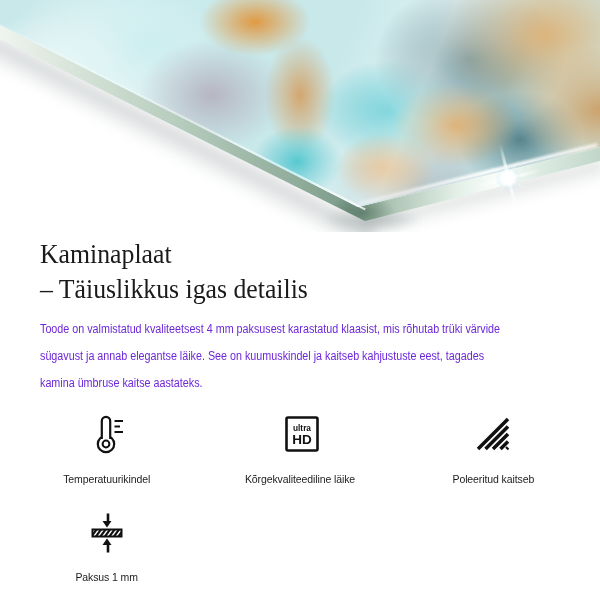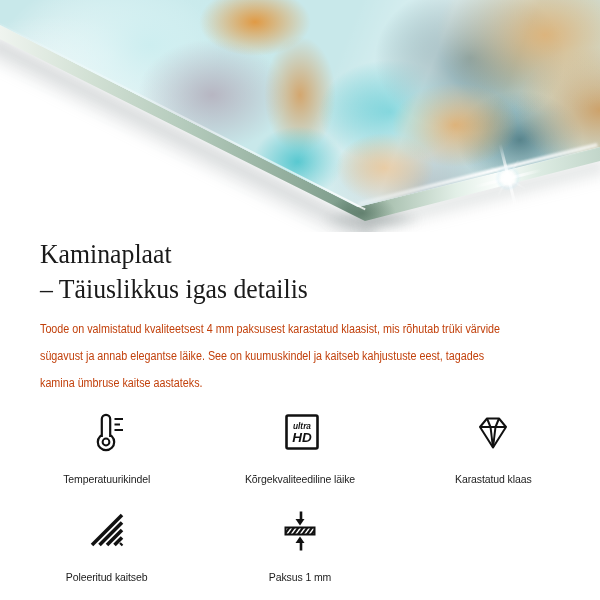--- a/index.html
+++ b/index.html
@@ -109,32 +109,32 @@
   .content{position:relative;padding:0 0 0 0;}
   h1{
     margin:4px 40px 0 40px;
     font-family:"Liberation Serif","DejaVu Serif",serif;
     font-weight:400;color:#1a1a1a;
     font-size:28px;line-height:35px;
   }
   .h-line{display:block;white-space:nowrap;transform:scaleX(.92);transform-origin:0 50%;}
 
   .desc{
-    margin:10px 0 0 40px;color:#c2410c;
+    margin:10px 0 0 40px;color:#6d28d9;
     font-size:12.5px;line-height:27px;
   }
   .d-line{display:block;white-space:nowrap;transform:scaleX(.86);transform-origin:0 50%;}
 
   
   .features{
     display:grid;grid-template-columns:repeat(3,1fr);
     row-gap:22px;margin:12px 10px 0 10px;
   }
   .feature{display:flex;flex-direction:column;align-items:center;}
-  .icon-box{height:46px;display:flex;align-items:flex-start;justify-content:center;font-style:italic;}
+  .icon-box{height:46px;display:flex;align-items:flex-end;justify-content:center;}
   .feat-label{
     margin-top:18px;font-size:10.5px;letter-spacing:-.1px;color:#1c1c1c;text-align:center;
   }
   .icon-box svg{display:block;}
 </style>
 </head>
 <body>
 
 <div class="page">
 
@@ -189,33 +189,20 @@
           <svg width="44" height="44" viewBox="0 0 44 44" fill="none">
             <rect x="8.5" y="6.5" width="31" height="33" rx="1.5" stroke="#111" stroke-width="2.6"></rect>
             <text x="24" y="19.5" text-anchor="middle" font-size="8.3" font-weight="600" font-family="&quot;Liberation Sans&quot;,sans-serif" fill="#111">ultra</text>
             <text x="24" y="33" text-anchor="middle" font-size="13.5" font-weight="700" font-family="&quot;Liberation Sans&quot;,sans-serif" fill="#111">HD</text>
           </svg>
         </div>
         <div class="feat-label">Kõrgekvaliteediline läike</div>
       </div>
 
 
-      <div class="feature">
-        <div class="icon-box">
-          <svg width="44" height="44" viewBox="0 0 44 44" fill="none">
-            <path d="M9 18 L16 9.5 L28 9.5 L35 18 L22 38.5 Z" stroke="#111" stroke-width="2" stroke-linejoin="round"></path>
-            <line x1="9" y1="18" x2="35" y2="18" stroke="#111" stroke-width="2"></line>
-            <line x1="16" y1="9.5" x2="19.5" y2="18" stroke="#111" stroke-width="2"></line>
-            <line x1="28" y1="9.5" x2="24.5" y2="18" stroke="#111" stroke-width="2"></line>
-            <line x1="19.5" y1="18" x2="22" y2="38.5" stroke="#111" stroke-width="2"></line>
-            <line x1="24.5" y1="18" x2="22" y2="38.5" stroke="#111" stroke-width="2"></line>
-          </svg>
-        </div>
-        <div class="feat-label">Karastatud klaas</div>
-      </div>
 
       <div class="feature">
         <div class="icon-box">
           <svg width="44" height="44" viewBox="0 0 44 44" fill="none">
             <line x1="7" y1="38" x2="37" y2="8" stroke="#111" stroke-width="3.6"></line>
             <line x1="14.5" y1="38" x2="37" y2="15.5" stroke="#111" stroke-width="3.6"></line>
             <line x1="22" y1="38" x2="37" y2="23" stroke="#111" stroke-width="3.6"></line>
             <line x1="29.5" y1="38" x2="37" y2="30.5" stroke="#111" stroke-width="3.6"></line>
             <line x1="35.5" y1="38" x2="37" y2="36.5" stroke="#111" stroke-width="3.6"></line>
           </svg>

